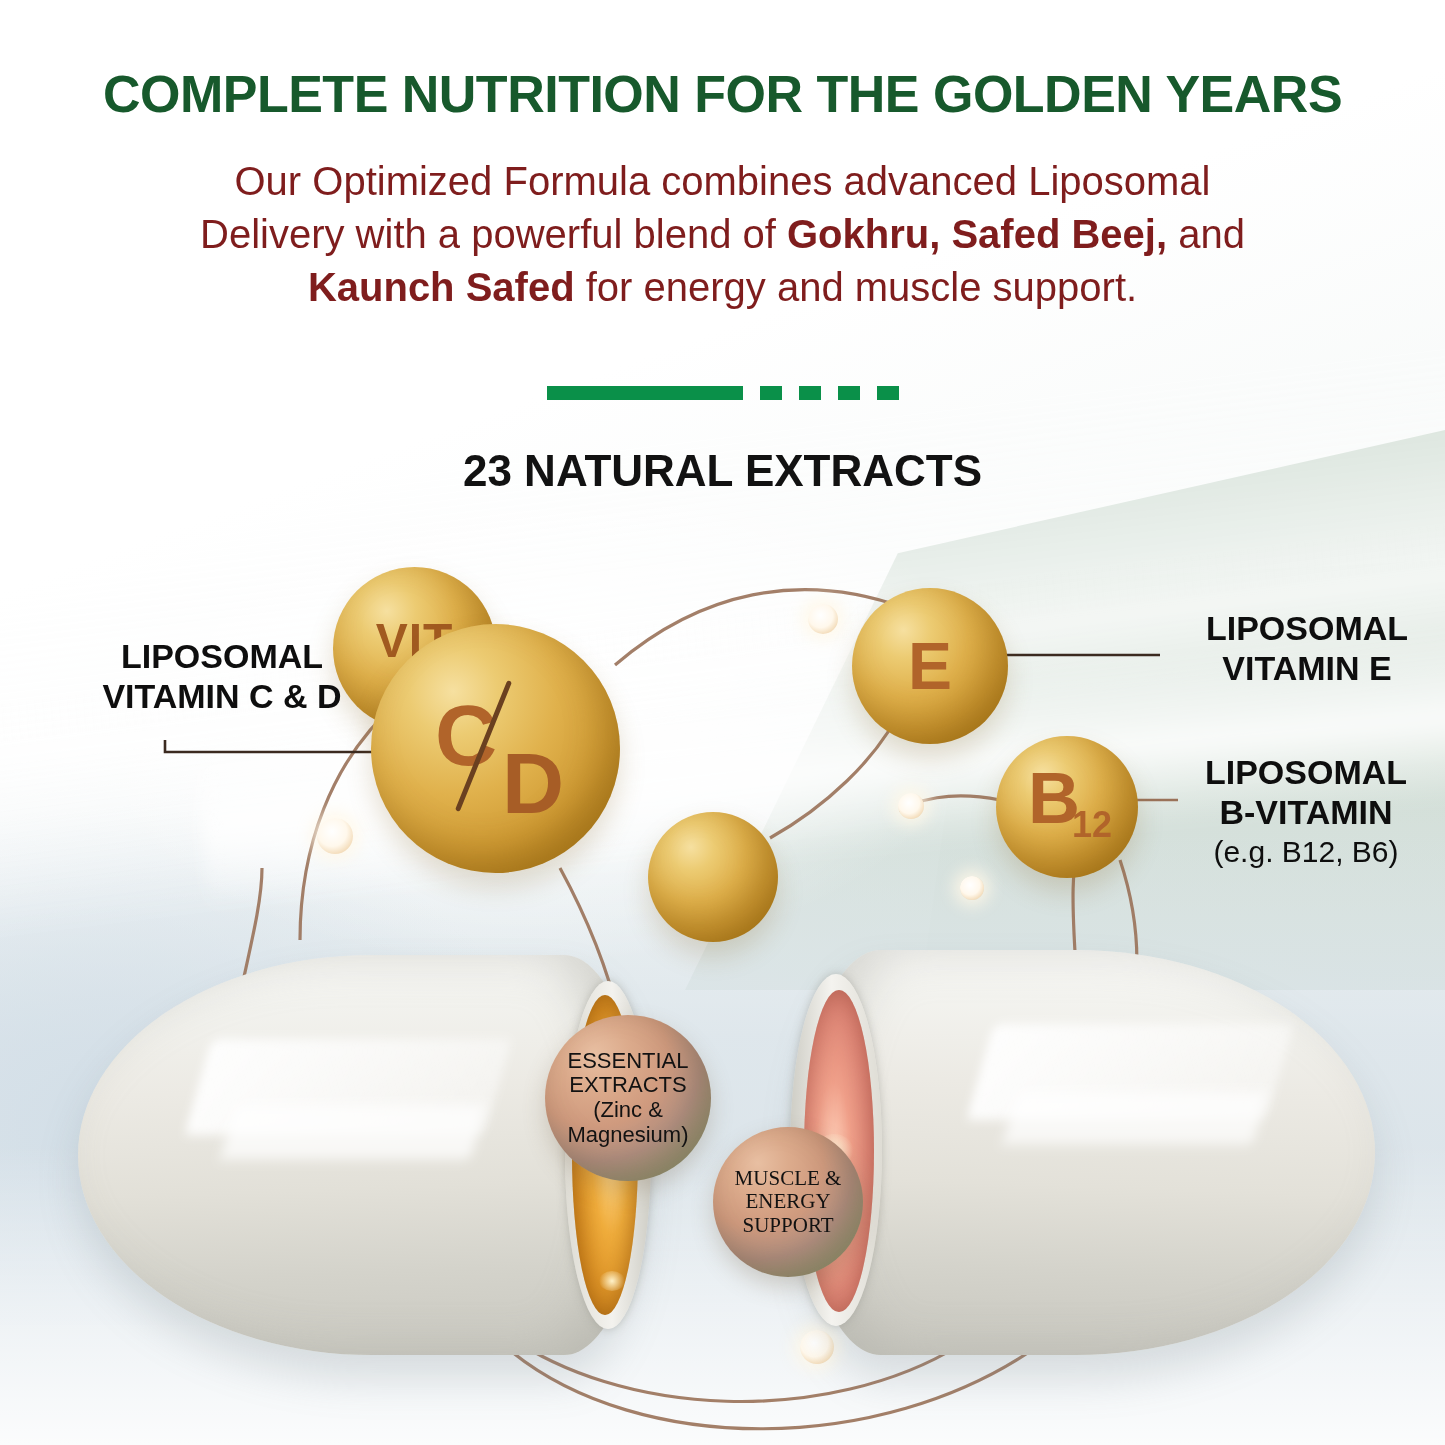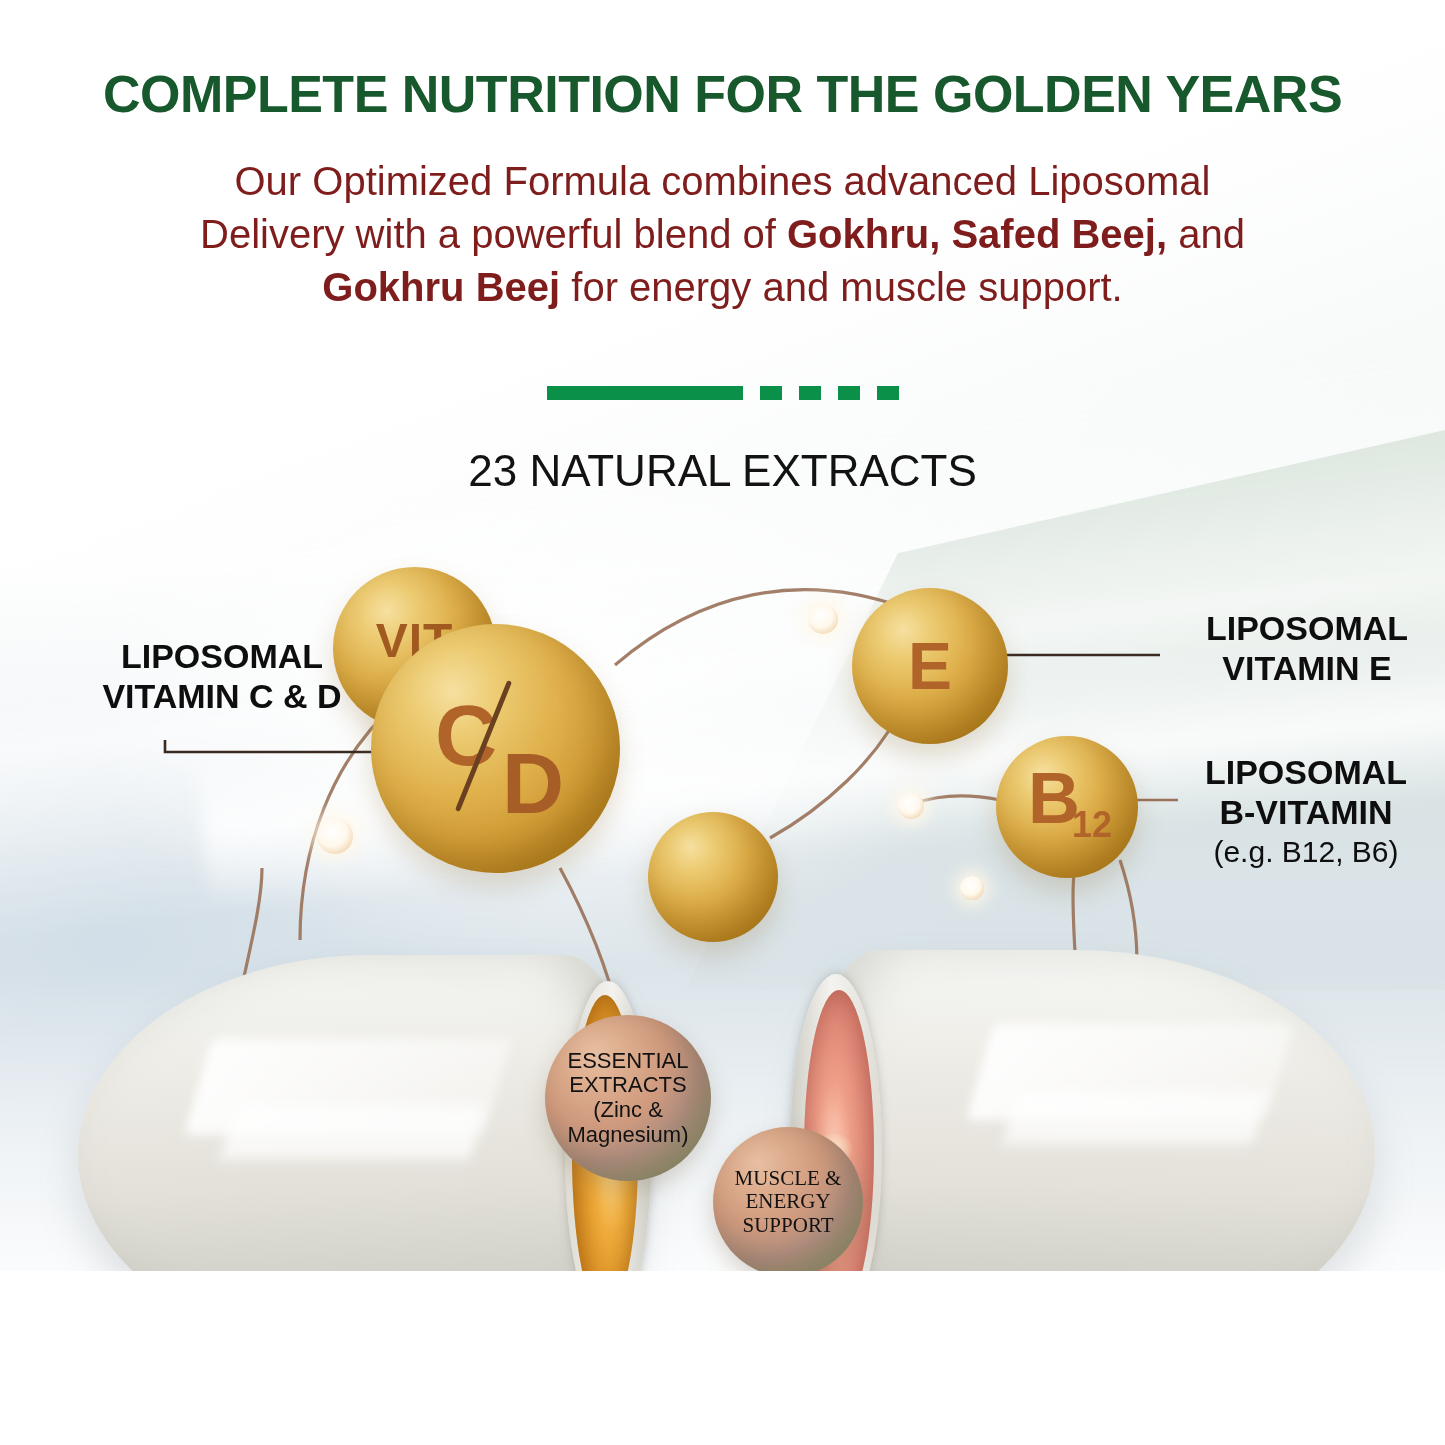--- a/index.html
+++ b/index.html
@@ -3,21 +3,21 @@
 <meta charset="utf-8">
 <style>
   html,body{margin:0;padding:0;}
   body{
     width:1445px;height:1445px;
     font-family:"Liberation Sans", sans-serif;
     background:#ffffff;
     overflow:hidden;
   }
   #stage{
-    position:relative;width:1445px;height:1271px;overflow:hidden;
+    position:relative;width:1445px;height:1445px;overflow:hidden;
     background:#f4f7f6;
   }
 
   
   .bg-base{
     position:absolute;inset:0;
     background:
       linear-gradient(160deg,#ffffff 0%,#ffffff 30%,#f5f8f7 55%,#eef3f2 100%);
   }
   .bg-sage{
@@ -74,21 +74,21 @@
 
   .divider{
     position:absolute;left:0;top:386px;width:1445px;
     display:flex;justify-content:center;align-items:center;gap:17px;
   }
   .divider .bar{width:196px;height:14px;background:#0a9049;}
   .divider .sq{width:22px;height:14px;background:#0a9049;}
 
   .extracts{
     position:absolute;left:0;top:446px;width:1445px;text-align:center;
-    font-size:44px;font-weight:normal;color:#121212;letter-spacing:0px;
+    font-size:44px;font-weight:bold;color:#121212;letter-spacing:0px;
   }
 
   
   .orbit-svg{position:absolute;left:0;top:0;width:1445px;height:1445px;}
 
   
   .node{
     position:absolute;border-radius:50%;
     background:radial-gradient(circle at 42% 38%, #ffffff 0%, #fff8ec 48%, #f2d9b4 78%, rgba(236,205,166,.25) 100%);
     box-shadow:0 0 16px 6px rgba(255,248,232,.85);
@@ -237,21 +237,21 @@
   <div class="glowtop"></div>
   <div class="swoosh"></div>
   <div class="swoosh2"></div>
   <div class="bg-whitefloor"></div>
 
   <div class="headline">COMPLETE NUTRITION FOR THE GOLDEN YEARS</div>
 
   <div class="subcopy">
     <span>Our Optimized Formula combines advanced Liposomal</span><br>
     <span>Delivery with a powerful blend of </span><b>Gokhru, Safed Beej,</b><span> and</span><br>
-    <b>Gokhru Beej</b><span> for energy and muscle support.</span>
+    <b>Kaunch Safed</b><span> for energy and muscle support.</span>
   </div>
 
   <div class="divider">
     <span class="bar"></span>
     <span class="sq"></span>
     <span class="sq"></span>
     <span class="sq"></span>
     <span class="sq"></span>
   </div>
 

